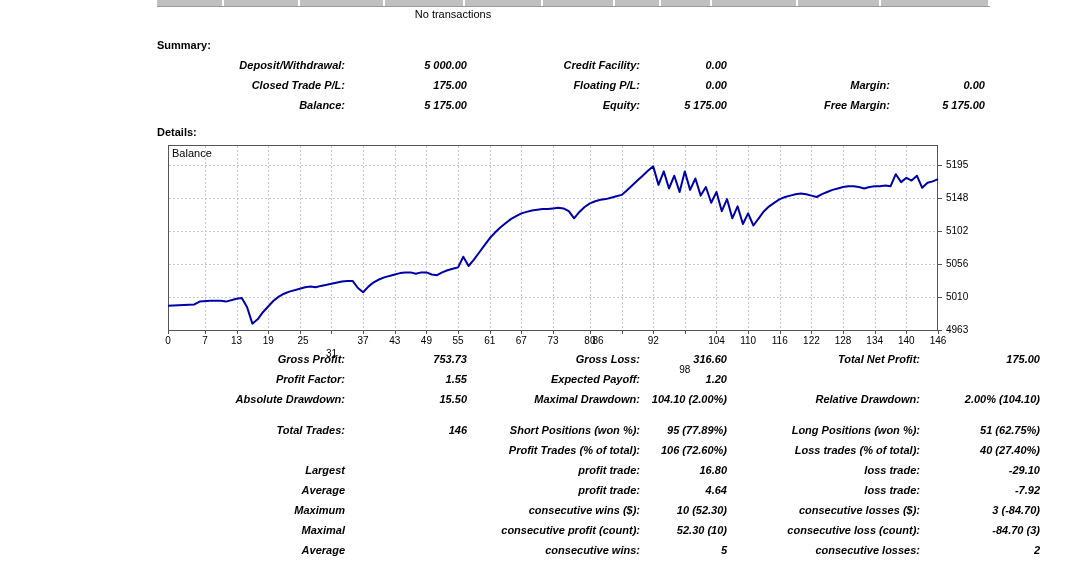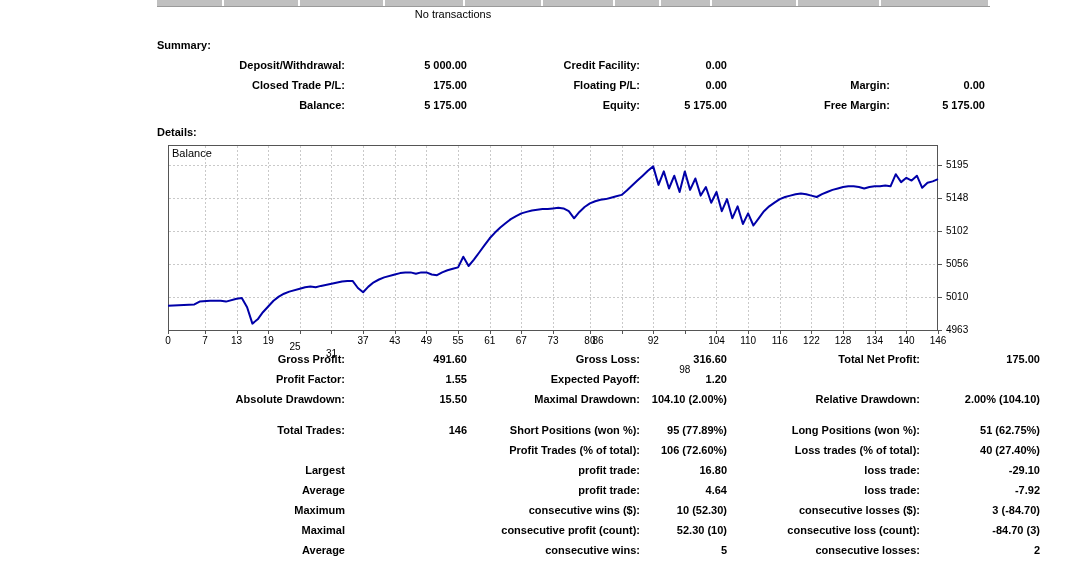--- a/index.html
+++ b/index.html
@@ -8,21 +8,21 @@
 
   
   .hdr-strip{position:absolute;top:0;left:157px;width:833px;height:6px;display:flex;border-bottom:1px solid #9a9a9a;}
   .hdr-strip>div{background:#c0c0c0;height:6px;margin-right:2px;}
   .hdr-strip>div:last-child{margin-right:0;}
 
   .no-trans{position:absolute;top:8px;left:0;width:906px;text-align:center;font-weight:normal;}
 
   .heading{position:absolute;left:157px;font-weight:bold;}
 
-  .tbl{position:absolute;left:157px;display:grid;}
+  .tbl{position:absolute;left:157px;display:grid;font-style:italic;}
   .tbl>div{height:20px;line-height:20px;text-align:right;font-weight:bold;white-space:nowrap;}
   .summary{top:55px;grid-template-columns:188px 122px 173px 87px 163px 95px;}
   .statsA{top:349px;grid-template-columns:188px 122px 173px 87px 193px 120px;}
   .statsB{top:420px;grid-template-columns:188px 122px 173px 87px 193px 120px;}
   .statsC{top:460px;grid-template-columns:188px 122px 173px 87px 193px 120px;}
 
   
   .chart-wrap{position:absolute;left:168px;top:145px;width:776px;height:205px;padding-left:12px;}
   .chart-legend{position:absolute;left:4px;top:2px;font-size:11px;z-index:2;}
   .ylab{position:absolute;left:778px;font-size:10px;white-space:nowrap;}
@@ -142,21 +142,21 @@
       <div class="ylab" style="top: 14px;">5195</div>
       <div class="ylab" style="top: 47.4267px;">5148</div>
       <div class="ylab" style="top: 80.1422px;">5102</div>
       <div class="ylab" style="top: 112.858px;">5056</div>
       <div class="ylab" style="top: 145.573px;">5010</div>
       <div class="ylab" style="top: 179px;">4963</div>
       <div class="xlab" style="left: -12px;">0</div>
       <div class="xlab" style="left: 24.9178px;">7</div>
       <div class="xlab" style="left: 56.5616px;">13</div>
       <div class="xlab" style="left: 88.2055px;">19</div>
-      <div class="xlab" style="left: 115px; margin-top: 6px;">25</div>
+      <div class="xlab" style="left: 123px;">25</div>
       <div class="xlab" style="left: 151.493px; margin-top: 13px;">31</div>
       <div class="xlab" style="left: 183.137px;">37</div>
       <div class="xlab" style="left: 214.781px;">43</div>
       <div class="xlab" style="left: 246.425px;">49</div>
       <div class="xlab" style="left: 278.068px;">55</div>
       <div class="xlab" style="left: 309.712px;">61</div>
       <div class="xlab" style="left: 341.356px;">67</div>
       <div class="xlab" style="left: 373px;">73</div>
       <div class="xlab" style="left: 409.918px;">80</div>
       <div class="xlab" style="left: 418px;">86</div>
@@ -167,21 +167,21 @@
       <div class="xlab" style="left: 599.781px;">116</div>
       <div class="xlab" style="left: 631.425px;">122</div>
       <div class="xlab" style="left: 663.068px;">128</div>
       <div class="xlab" style="left: 694.712px;">134</div>
       <div class="xlab" style="left: 726.356px;">140</div>
       <div class="xlab" style="left: 758px;">146</div>
     </div>
 
   <div class="tbl statsA">
     <div>Gross Profit:</div>
-    <div>491.60</div>
+    <div>753.73</div>
     <div>Gross Loss:</div>
     <div>316.60</div>
     <div>Total Net Profit:</div>
     <div>175.00</div>
     <div>Profit Factor:</div>
     <div>1.55</div>
     <div>Expected Payoff:</div>
     <div>1.20</div>
     <div></div>
     <div></div>

